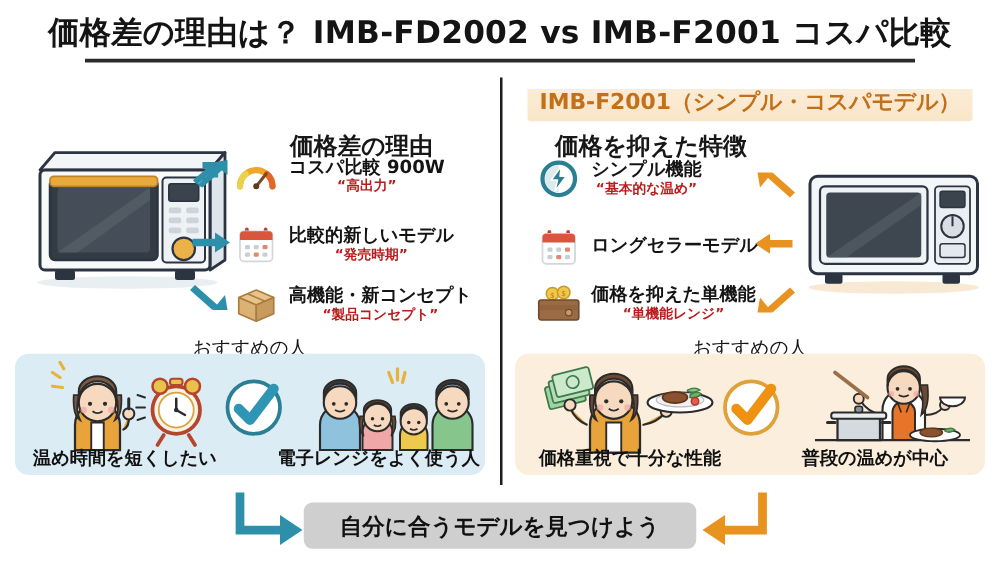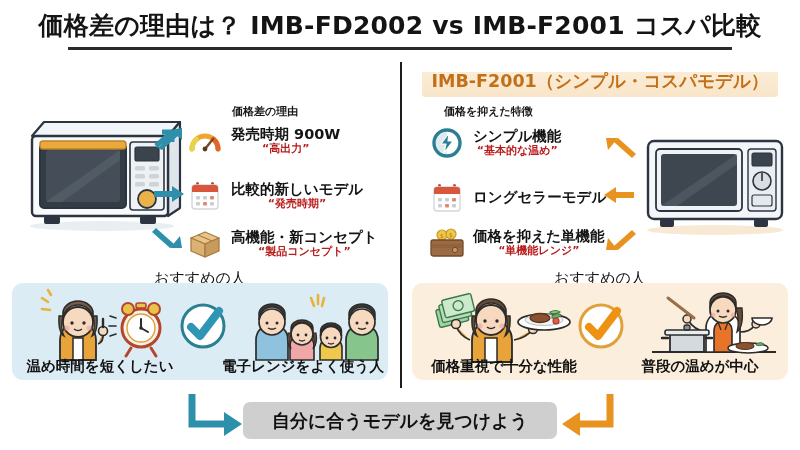--- a/index.html
+++ b/index.html
@@ -26,21 +26,21 @@
   .col-head span{
     display:inline-block;font-size:17.5px;font-weight:bold;
     padding:3px 10px 4px 10px;border-radius:3px;white-space:nowrap;
   }
   #head-left{left:0;width:400px;}
   #head-left span{color:#1a6f93;background:linear-gradient(#ffffff 0%,#ffffff 18%,#d9ecf5 18%,#cfe6f2 100%);}
   #head-right{left:400px;width:400px;text-align:center;}
   #head-right span{color:#c2701a;background:linear-gradient(#ffffff 0%,#ffffff 18%,#fbecd6 18%,#f9e6c9 100%);}
 
   
-  .sec-cap{position:absolute;font-size:11px;font-weight:bold;color:#171717;white-space:nowrap;text-align:right;}
+  .sec-cap{position:absolute;font-size:19px;font-weight:bold;color:#171717;white-space:nowrap;text-align:right;}
   #cap-left{left:232px;top:104px;}
   #cap-right{left:444px;top:104px;}
 
   
   .feat{position:absolute;display:flex;align-items:center;}
   .feat .ico{width:34px;height:34px;flex:0 0 34px;position:relative;}
   .feat .txt{display:flex;flex-direction:column;line-height:1.05;}
   .feat .t1{font-size:14.5px;font-weight:bold;color:#141414;white-space:nowrap;}
   .feat .t2{font-size:11px;font-weight:bold;color:#b91c1c;white-space:nowrap;text-align:left;margin-top:1px;}
 
@@ -181,21 +181,21 @@
     <div class="ico">
       <svg width="34" height="34" viewBox="0 0 34 34">
         <path d="M4 25 A13 13 0 0 1 30 25" fill="none" stroke="#f0a62c" stroke-width="5" stroke-linecap="round"></path>
         <path d="M4 25 A13 13 0 0 1 8.5 15.2" fill="none" stroke="#e8d34a" stroke-width="5" stroke-linecap="round"></path>
         <path d="M25.5 15.2 A13 13 0 0 1 30 25" fill="none" stroke="#e2652c" stroke-width="5" stroke-linecap="round"></path>
         <path d="M17 25 L25 15" stroke="#7a4a22" stroke-width="2.4" stroke-linecap="round"></path>
         <circle cx="17" cy="25" r="2.4" fill="#5c3a1c"></circle>
       </svg>
     </div>
     <div class="txt">
-      <div class="t1">発売時期 900W</div>
+      <div class="t1">コスパ比較 900W</div>
       <div class="t2">“高出力”</div>
     </div>
   </div>
 
   <div class="feat fl" id="fl2">
     <div class="ico">
       <svg width="34" height="34" viewBox="0 0 34 34">
         <rect x="8" y="3" width="3" height="6" rx="1.5" fill="#b8452f"></rect>
           <rect x="23" y="3" width="3" height="6" rx="1.5" fill="#b8452f"></rect>
         <rect x="4" y="6" width="26" height="24" rx="3" fill="#ffffff" stroke="#d2d7db" stroke-width="1.4"></rect>

